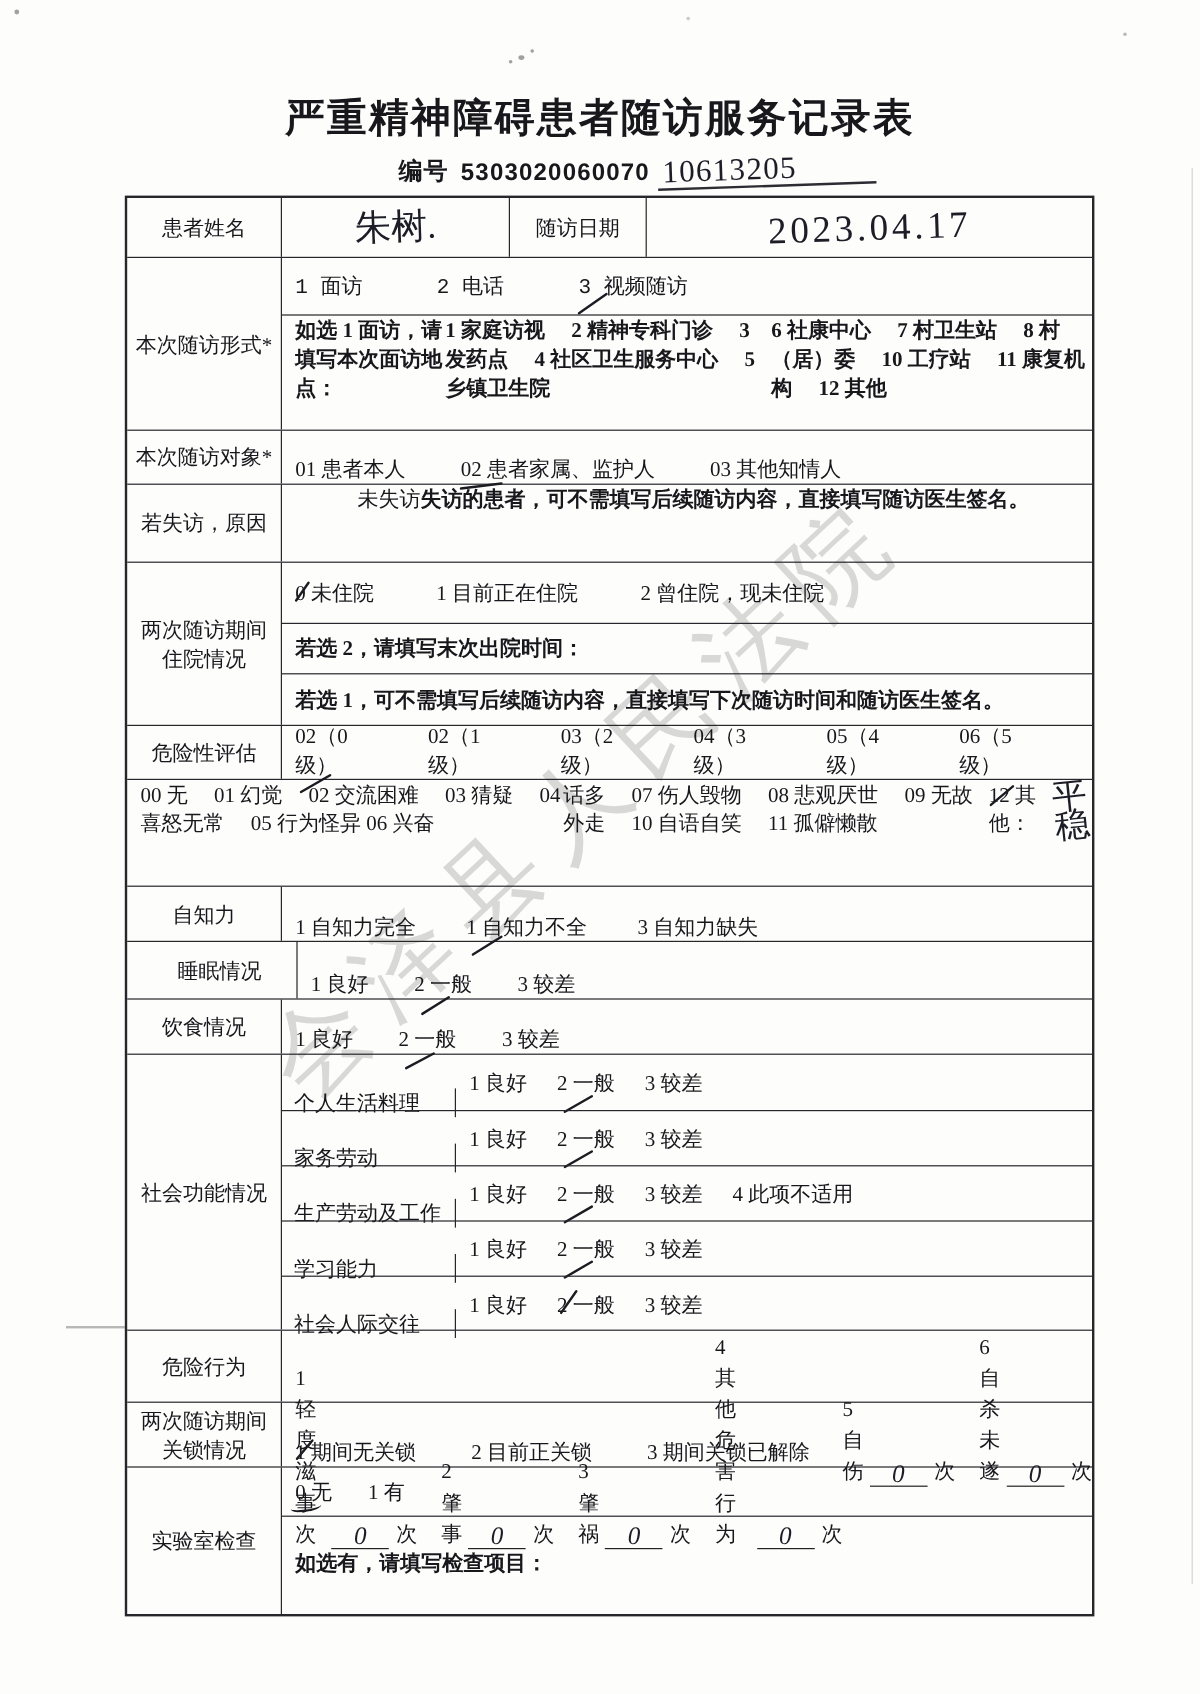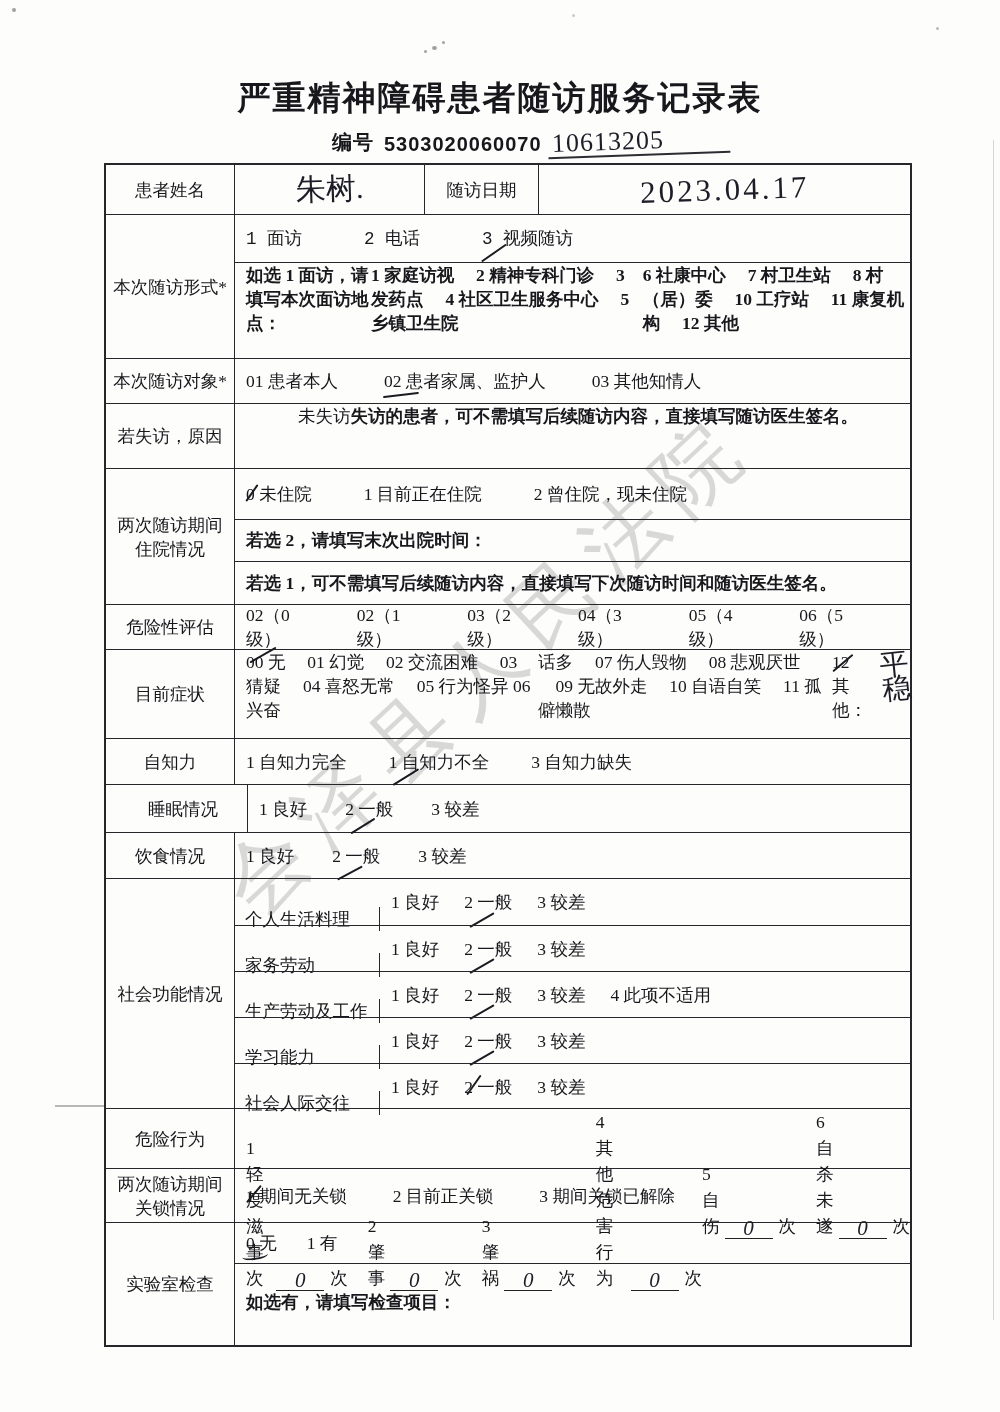--- a/index.html
+++ b/index.html
@@ -21,21 +21,21 @@
              transform:rotate(-43deg);font-size:82px;letter-spacing:16px;line-height:1;
              color:#b4b4b4;opacity:.5;white-space:nowrap;z-index:0;pointer-events:none;}
   
   .tbl{position:absolute;left:104px;top:163px;width:808px;box-sizing:border-box;
        border:2px solid #26262b;font-size:17.5px;z-index:1;background:transparent;}
   .tr{display:flex;border-top:1.6px solid #26262b;box-sizing:border-box;}
   .tr.first{border-top:none;}
   .lbl{flex:0 0 129px;width:129px;border-right:1.6px solid #26262b;display:flex;
        flex-direction:column;align-items:center;justify-content:center;text-align:center;
        box-sizing:border-box;padding:2px;line-height:24px;}
-  .cnt{flex:1;display:flex;align-items:center;padding-left:11px;box-sizing:border-box;position:relative;}
+  .cnt{flex:1;display:flex;align-items:flex-end;padding-left:11px;box-sizing:border-box;position:relative;}
   .colwrap{flex:1;display:flex;flex-direction:column;}
   .sub{display:flex;align-items:center;padding-left:11px;box-sizing:border-box;
        border-top:1.6px solid #26262b;position:relative;}
   .sub.nb{border-top:none;}
   .multi{justify-content:center;align-items:flex-start;line-height:24px;}
   .b{font-weight:bold;}
   
   .c-name{flex:0 0 189px;border-right:1.6px solid #26262b;display:flex;align-items:center;
           justify-content:center;position:relative;}
   .c-dlbl{flex:0 0 113px;border-right:1.6px solid #26262b;display:flex;align-items:center;
@@ -172,21 +172,20 @@
         <span class="ow"><span>02（0 级）</span><i class="mk" style="width:30px;left:2px;bottom:-5px;transform:rotate(-30deg);"></i></span>
         <span class="ow"><span>02（1 级）</span></span>
         <span class="ow"><span>03（2 级）</span></span>
         <span class="ow"><span>04（3 级）</span></span>
         <span class="ow"><span>05（4 级）</span></span>
         <span class="ow"><span>06（5 级）</span></span>
       </div>
     </div>
 
     <div class="tr" style="height:89px;">
-      <div class="lbl">目前症状</div>
       <div class="cnt multi">
         <div>00 无 　01 幻觉　 02 交流困难　 03 猜疑 　04 喜怒无常 　05 行为怪异 06 兴奋</div>
         <div>话多　 07 伤人毁物 　08 悲观厌世 　09 无故外走 　10 自语自笑 　11 孤僻懒散</div>
         <div style="display:flex;align-items:flex-start;">
           <span class="ow"><span>12 其他：</span><i class="mk" style="width:26px;left:-2px;top:12px;transform:rotate(-40deg);"></i></span>
           <span class="hw hw-pw">平稳</span>
         </div>
       </div>
     </div>
 

